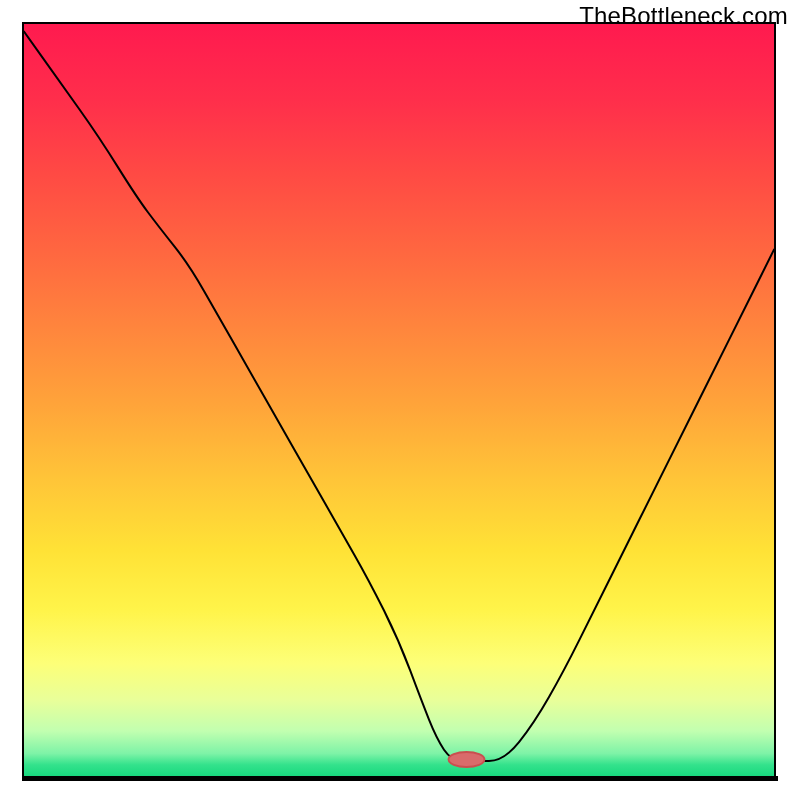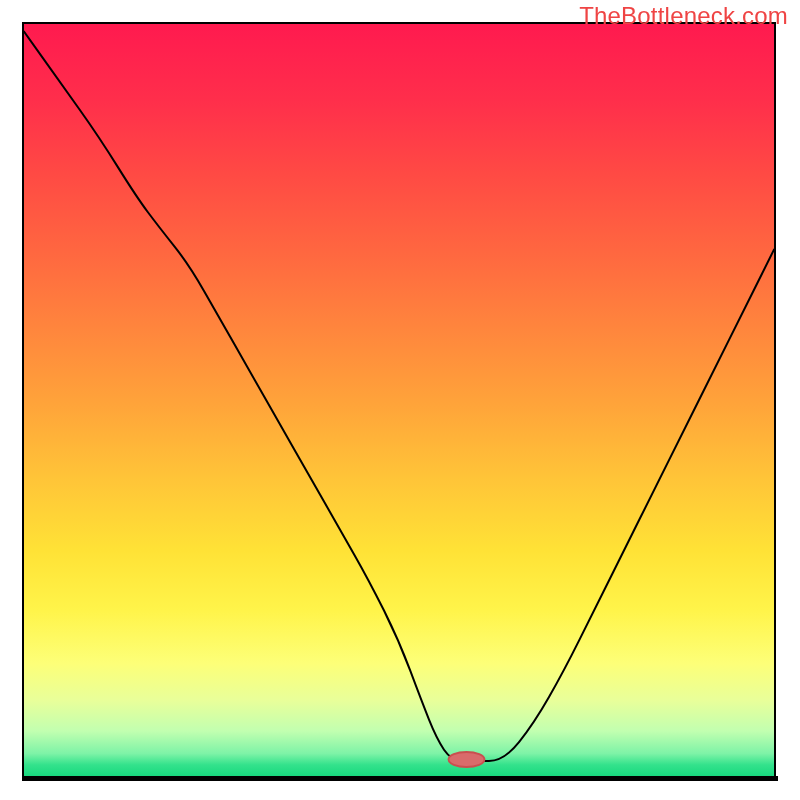--- a/index.html
+++ b/index.html
@@ -14,21 +14,21 @@
   .frame {
     position: relative;
     width: 800px;
     height: 800px;
     background: #ffffff;
   }
   .watermark {
     position: absolute;
     top: 2px;
     right: 12px;
-    color: #ef4444;
+    color: #000000;
     font-size: 24px;
     letter-spacing: 0.2px;
     font-weight: 500;
     z-index: 10;
   }
   .plot-border {
     position: absolute;
     left: 22px;
     top: 22px;
     width: 754px;

